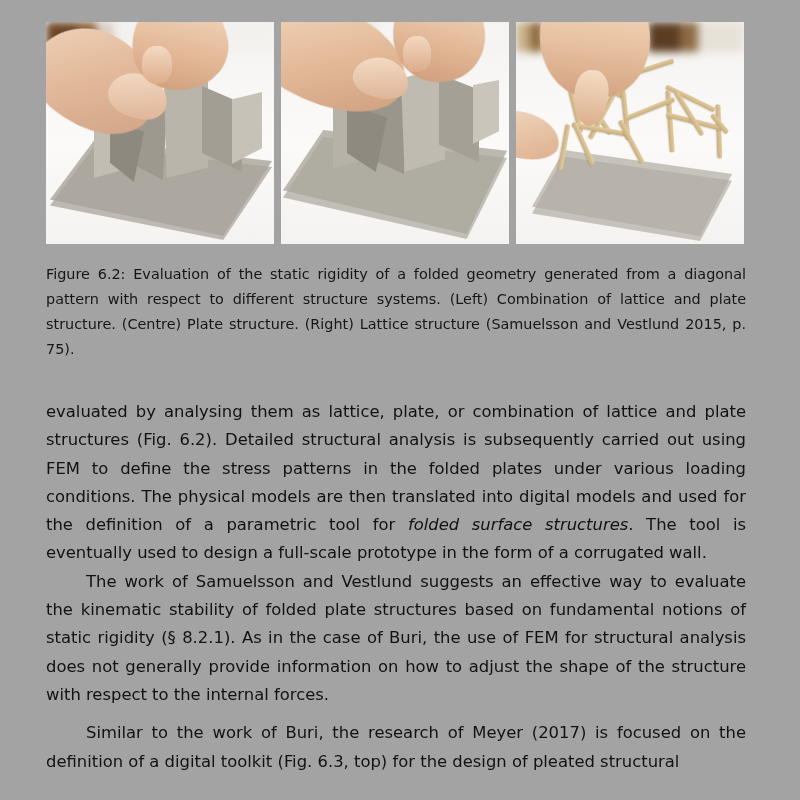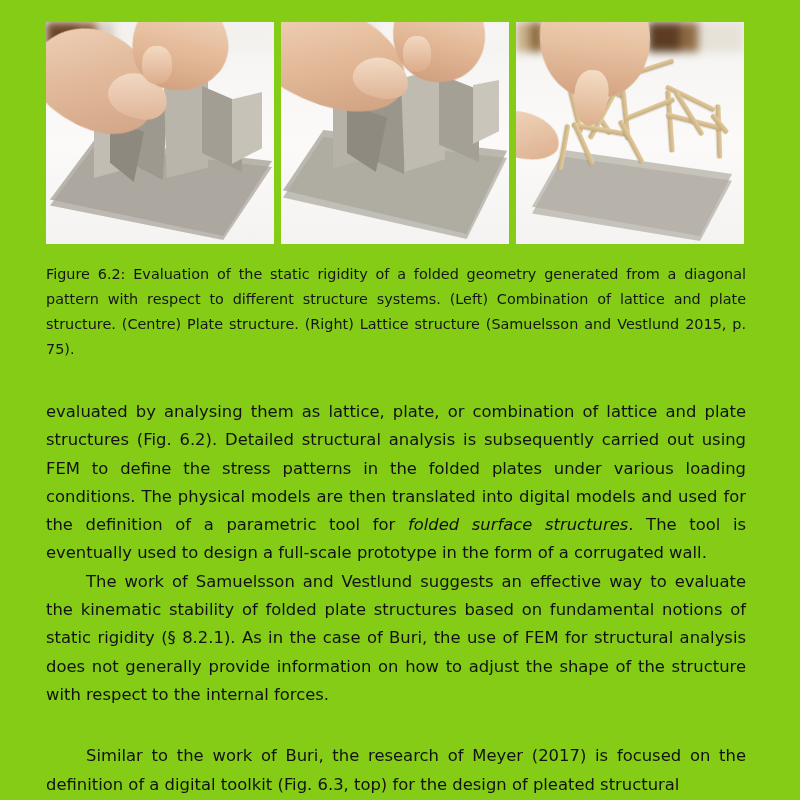--- a/index.html
+++ b/index.html
@@ -11,21 +11,21 @@
     width: 800px;
     height: 800px;
     overflow: hidden;
     font-family: "DejaVu Sans", sans-serif;
     color: #1a1a1a;
   }
   .page {
     position: relative;
     width: 800px;
     height: 800px;
-    background: #84cc16;
+    background: #a3a3a3;
     box-sizing: border-box;
   }
 
   
   .figure-row {
     position: absolute;
     left: 46px;
     top: 22px;
     width: 700px;
     height: 222px;
@@ -247,21 +247,21 @@
     text-align: justify;
     color: #121212;
   }
   .body-text p {
     margin: 0;
   }
   .body-text p.indent {
     text-indent: 40px;
   }
   .body-text p.gap {
-    margin-top: 33px;
+    margin-top: 10px;
   }
   .body-text em {
     font-style: italic;
   }
 </style>
 </head>
 <body>
 
 <div class="page">
 

